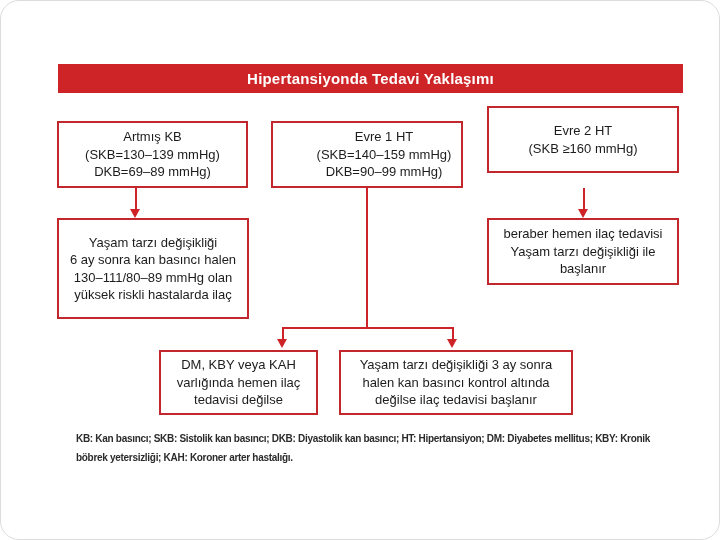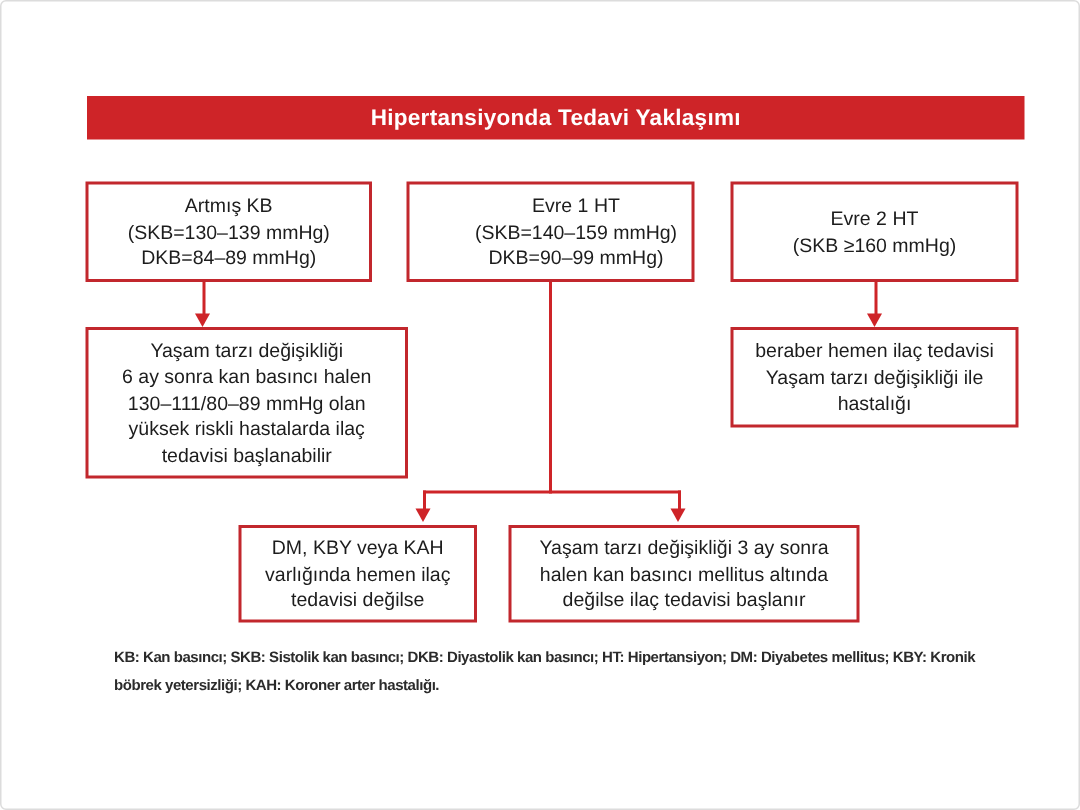--- a/index.html
+++ b/index.html
@@ -7,21 +7,21 @@
     padding: 0;
     background: #ffffff;
     font-family: "Liberation Sans", sans-serif;
   }
   .page {
     position: relative;
     width: 720px;
     height: 540px;
     background: var(--page_bg, #fff);
     border: 1px solid #dcdcdc;
-    border-radius: 4px;
+    border-radius: 19px;
     box-sizing: border-box;
     overflow: hidden;
   }
   .title-bar {
     position: absolute;
     left: 57px; top: 63px;
     width: 625px; height: 29px;
     background: var(--red, #ce2428);
     display: flex;
     align-items: center;
@@ -76,39 +76,39 @@
     font-size: 10px;
     font-weight: 700;
     letter-spacing: -0.3px;
     line-height: 19px;
   }
   .footnote .fn-line { white-space: nowrap; margin-left: 29px; }
 
   
   #box-artmis    { left: 56px;  top: 120px; width: 191px; height: 67px; }
   #box-evre1     { left: 270px; top: 120px; width: 192px; height: 67px; padding-left: 34px; }
-  #box-evre2     { left: 486px; top: 120px; width: 192px; height: 67px; }
-  #box-life6     { left: 56px;  top: 217px; width: 215px; height: 101px; }
+  #box-evre2     { left: 486px; top: 105px; width: 192px; height: 67px; }
+  #box-life6     { left: 56px;  top: 217px; width: 192px; height: 101px; }
   #box-evre2trt  { left: 486px; top: 217px; width: 192px; height: 67px; }
   #box-dmkby     { left: 158px; top: 349px; width: 159px; height: 65px; }
   #box-life3     { left: 338px; top: 349px; width: 234px; height: 65px; }
 </style>
 </head>
 <body>
 
 <div class="page">
 
   <div class="title-bar">
     <span class="title">Hipertansiyonda Tedavi Yaklaşımı</span>
   </div>
 
   <div class="fbox" id="box-artmis">
     <div class="ln">Artmış KB</div>
     <div class="ln">(SKB=130–139 mmHg)</div>
-    <div class="ln">DKB=84–89 mmHg)</div>
+    <div class="ln">DKB=69–89 mmHg)</div>
   </div>
 
   <div class="fbox" id="box-evre1">
     <div class="ln">Evre 1 HT</div>
     <div class="ln">(SKB=140–159 mmHg)</div>
     <div class="ln">DKB=90–99 mmHg)</div>
   </div>
 
   <div class="fbox" id="box-evre2">
     <div class="ln">Evre 2 HT</div>
@@ -126,38 +126,37 @@
   <div class="shaft-v" style="left:281px; top:326px; height:13px;"></div>
   <div class="arrowhead" style="left:276px; top:338px;"></div>
   <div class="shaft-v" style="left:451px; top:326px; height:13px;"></div>
   <div class="arrowhead" style="left:446px; top:338px;"></div>
 
   <div class="fbox" id="box-life6">
     <div class="ln">Yaşam tarzı değişikliği</div>
     <div class="ln">6 ay sonra kan basıncı halen</div>
     <div class="ln">130–111/80–89 mmHg olan</div>
     <div class="ln">yüksek riskli hastalarda ilaç</div>
-    <div class="ln">tedavisi başlanabilir</div>
   </div>
 
   <div class="fbox" id="box-evre2trt">
     <div class="ln">beraber hemen ilaç tedavisi</div>
     <div class="ln">Yaşam tarzı değişikliği ile</div>
-    <div class="ln">hastalığı</div>
+    <div class="ln">başlanır</div>
   </div>
 
   <div class="fbox" id="box-dmkby">
     <div class="ln">DM, KBY veya KAH</div>
     <div class="ln">varlığında hemen ilaç</div>
     <div class="ln">tedavisi değilse</div>
   </div>
 
   <div class="fbox" id="box-life3">
     <div class="ln">Yaşam tarzı değişikliği 3 ay sonra</div>
-    <div class="ln">halen kan basıncı mellitus altında</div>
+    <div class="ln">halen kan basıncı kontrol altında</div>
     <div class="ln">değilse ilaç tedavisi başlanır</div>
   </div>
 
   <div class="footnote">
     <div class="fn-line">KB: Kan basıncı; SKB: Sistolik kan basıncı; DKB: Diyastolik kan basıncı; HT: Hipertansiyon; DM: Diyabetes mellitus; KBY: Kronik</div>
     <div class="fn-line">böbrek yetersizliği; KAH: Koroner arter hastalığı.</div>
   </div>
 
 </div>
 

